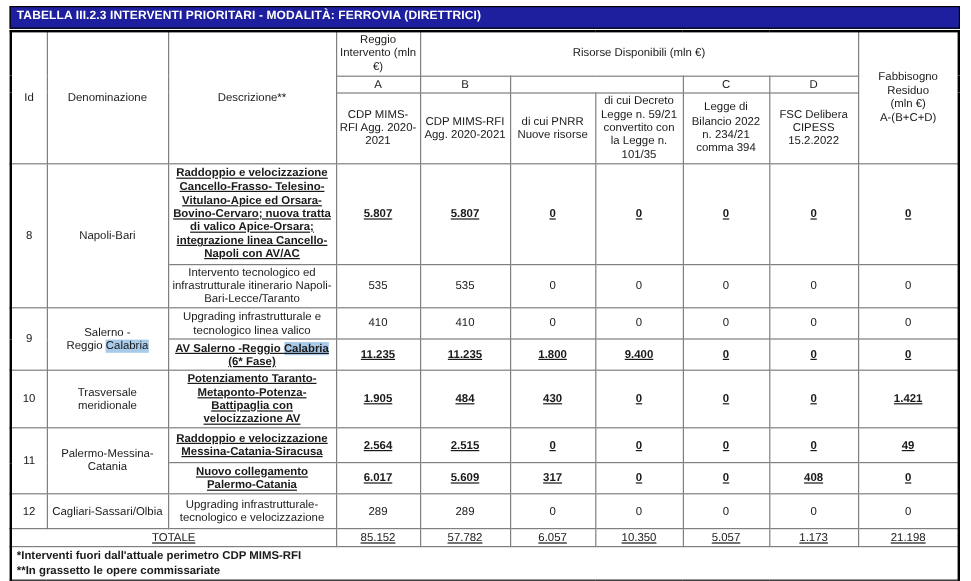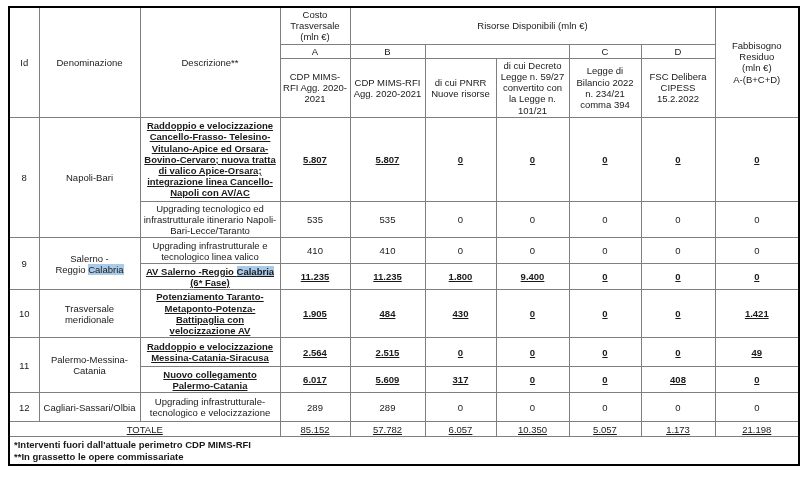--- a/index.html
+++ b/index.html
@@ -27,78 +27,79 @@
   tr.h1{height:36px}tr.h2{height:14px}tr.h3{height:54px}
   tr.r8a{height:84px}tr.r8b{height:30px}tr.r9a{height:26px}tr.r9b{height:26px}
   tr.r10{height:34px}tr.r11a{height:29px}tr.r11b{height:26px}tr.r12{height:29px}
   tr.rtot{height:15px}tr.foot{height:21px}
 </style>
 </head>
 <body>
 
 <div class="page">
 
+  <div class="titlebar" style="background: rgb(29, 31, 159); color: rgb(255, 255, 255);">TABELLA III.2.3 INTERVENTI PRIORITARI - MODALITÀ: FERROVIA (DIRETTRICI)</div>
 
   <table class="main">
     <colgroup>
       <col class="c-id">
         <col class="c-den">
         <col class="c-desc">
         <col class="c-a">
         <col class="c-b">
       <col class="c-pnrr">
         <col class="c-dec">
         <col class="c-c">
         <col class="c-d">
         <col class="c-fab">
     </colgroup>
     <thead>
       <tr class="h1">
         <th rowspan="3">Id</th>
         <th rowspan="3">Denominazione</th>
         <th rowspan="3">Descrizione**</th>
-        <th>Costo Trasversale (mln €)</th>
+        <th>Reggio Intervento (mln €)</th>
         <th colspan="5">Risorse Disponibili (mln €)</th>
         <th rowspan="3" class="pre">Fabbisogno
 Residuo
 (mln €)
 A-(B+C+D)</th>
       </tr>
       <tr class="h2">
         <th>A</th>
         <th>B</th>
         <th colspan="2"></th>
         <th>C</th>
         <th>D</th>
       </tr>
       <tr class="h3">
         <th>CDP MIMS-RFI Agg. 2020-2021</th>
         <th>CDP MIMS-RFI Agg. 2020-2021</th>
         <th>di cui PNRR Nuove risorse</th>
-        <th>di cui Decreto Legge n. 59/27 convertito con la Legge n. 101/21</th>
+        <th>di cui Decreto Legge n. 59/21 convertito con la Legge n. 101/35</th>
         <th>Legge di Bilancio 2022 n. 234/21 comma 394</th>
         <th>FSC Delibera CIPESS 15.2.2022</th>
       </tr>
     </thead>
     <tbody>
 
       <tr class="r8a">
         <td rowspan="2">8</td>
         <td rowspan="2">Napoli-Bari</td>
         <td class="bold">Raddoppio e velocizzazione Cancello-Frasso- Telesino-Vitulano-Apice ed Orsara-Bovino-Cervaro; nuova tratta di valico Apice-Orsara; integrazione linea Cancello-Napoli con AV/AC</td>
         <td class="bold">5.807</td>
         <td class="bold">5.807</td>
         <td class="bold">0</td>
         <td class="bold">0</td>
         <td class="bold">0</td>
         <td class="bold">0</td>
         <td class="bold">0</td>
       </tr>
       <tr class="r8b">
-        <td>Upgrading tecnologico ed infrastrutturale itinerario Napoli-Bari-Lecce/Taranto</td>
+        <td>Intervento tecnologico ed infrastrutturale itinerario Napoli-Bari-Lecce/Taranto</td>
         <td>535</td>
         <td>535</td>
         <td>0</td>
         <td>0</td>
         <td>0</td>
         <td>0</td>
         <td>0</td>
       </tr>
 
       <tr class="r9a">

